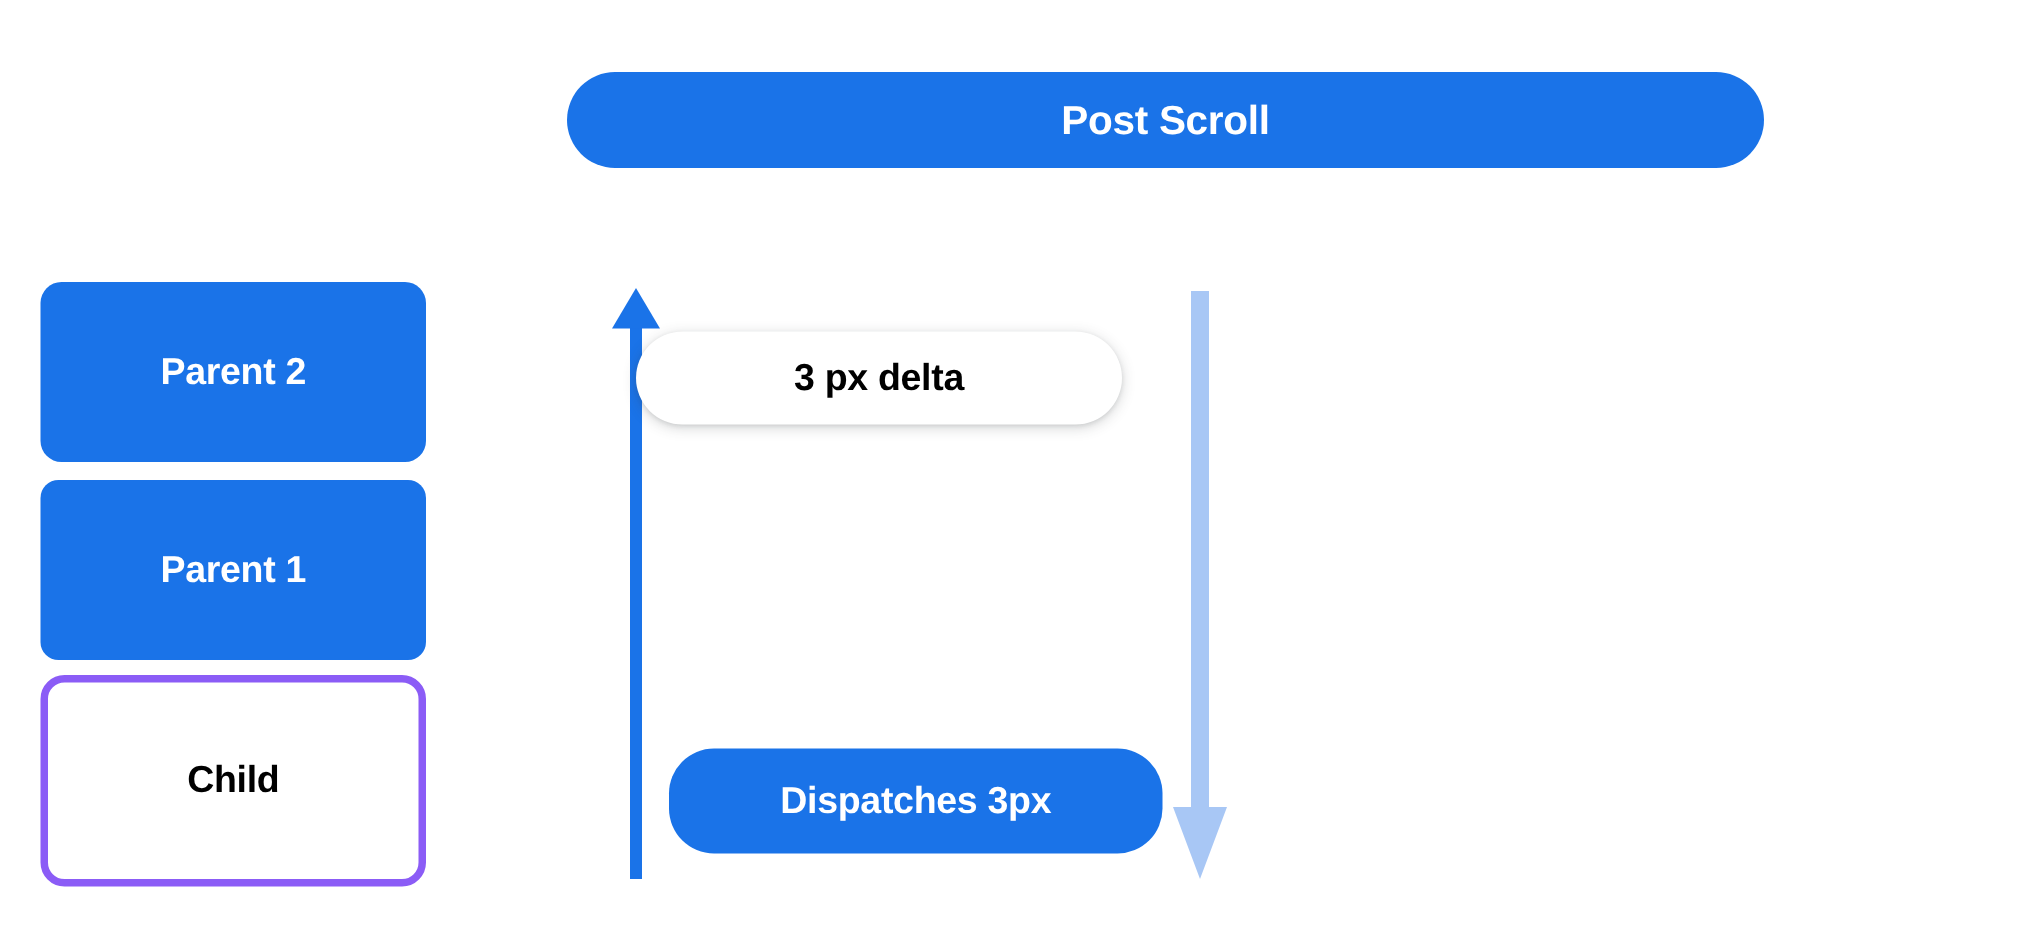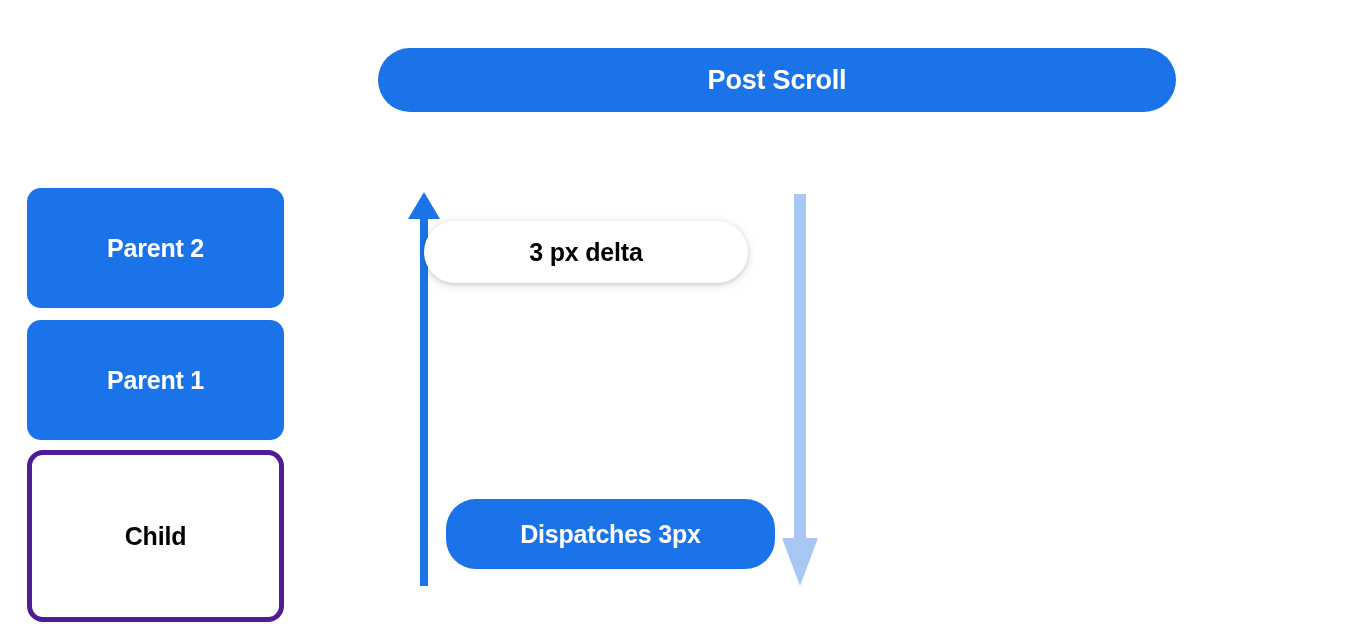--- a/index.html
+++ b/index.html
@@ -66,27 +66,28 @@
     height: 120px;
     background: #1a73e8;
     margin-bottom: 12px;
   }
   .box-parent2 .box-label { color: #ffffff; }
 
   .box-parent1 {
     height: 120px;
     background: #1a73e8;
     margin-bottom: 10px;
+    border-radius: 12px;
   }
   .box-parent1 .box-label { color: #ffffff; }
 
   .box-child {
-    height: 172px;
+    height: 141px;
     background: #ffffff;
-    border: 5px solid #4c1d95;
+    border: 5px solid #8b5cf6;
     border-radius: 16px;
   }
   .box-child .box-label { color: #000000; }
 
   
   .arrow {
     position: absolute;
   }
   .arrow-up {
     left: 407px;

